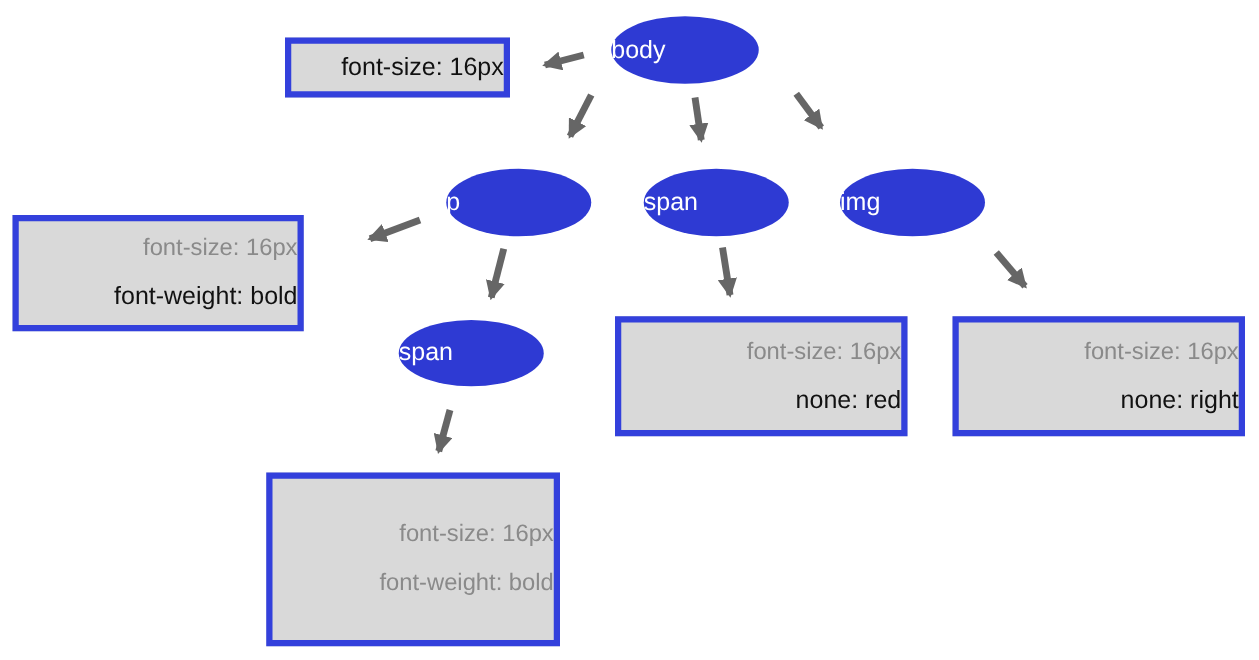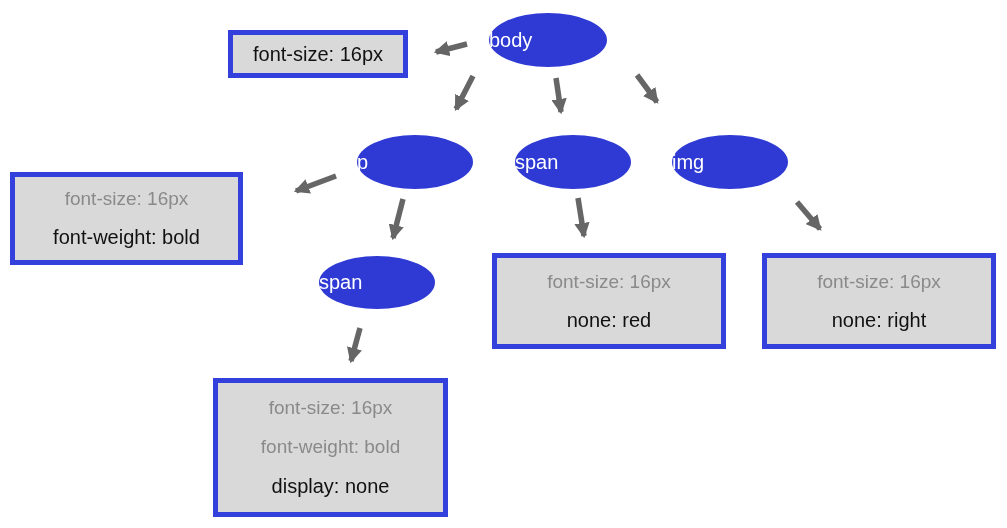--- a/index.html
+++ b/index.html
@@ -37,21 +37,21 @@
     border-radius: 50%;
     display: flex; align-items: center; 
     color: var(--node-text, #fff);
     font-size: 20px;
   }
   .stylebox {
     position: absolute;
     background: var(--box-fill, #d9d9d9);
     border: 5px solid var(--box-border, #3340dc);
     display: flex; flex-direction: column;
-    align-items: center; justify-content: center;
+    align-items: flex-end; justify-content: center;
     gap: 16px;
     text-align: center;
   }
   .stylebox.three { gap: 17px; }
   .rule-inherited { color: var(--inherited-text, #8a8a8a); font-size: 19px; }
   .rule-declared { color: var(--declared-text, #111); font-size: 20px; }
 </style>
 </head>
 <body>
 
@@ -109,16 +109,15 @@
   </div>
 
   <div class="stylebox" style="left:762px; top:253px; width:234px; height:96px;">
     <span class="rule-inherited">font-size: 16px</span>
     <span class="rule-declared">none: right</span>
   </div>
 
   <div class="stylebox three" style="left:213px; top:378px; width:235px; height:139px;">
     <span class="rule-inherited">font-size: 16px</span>
     <span class="rule-inherited">font-weight: bold</span>
-    <span class="rule-declared">display: none</span>
   </div>
 
 </div>
 
 </body></html>

